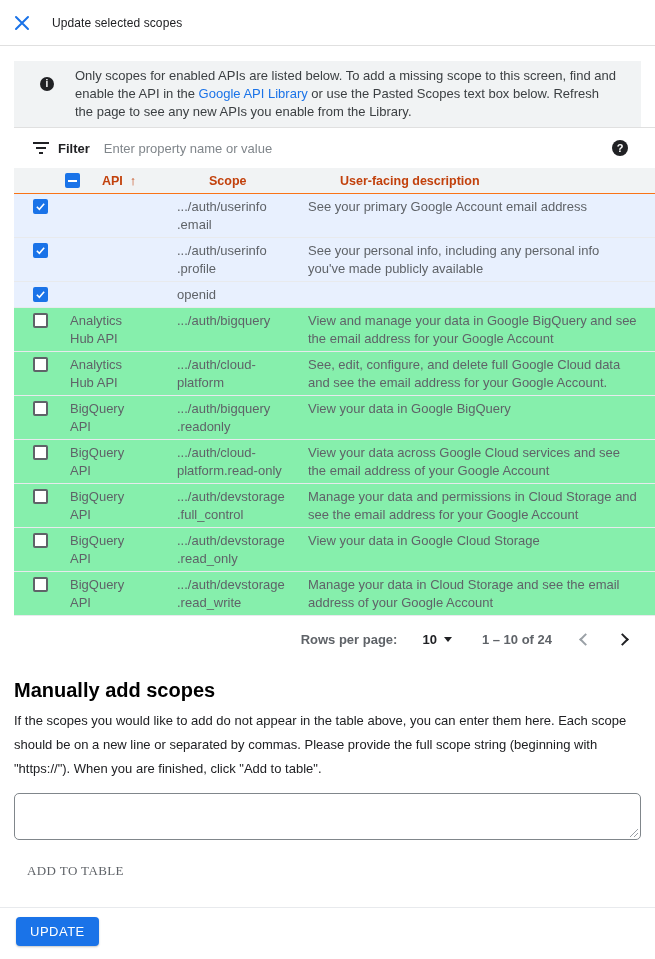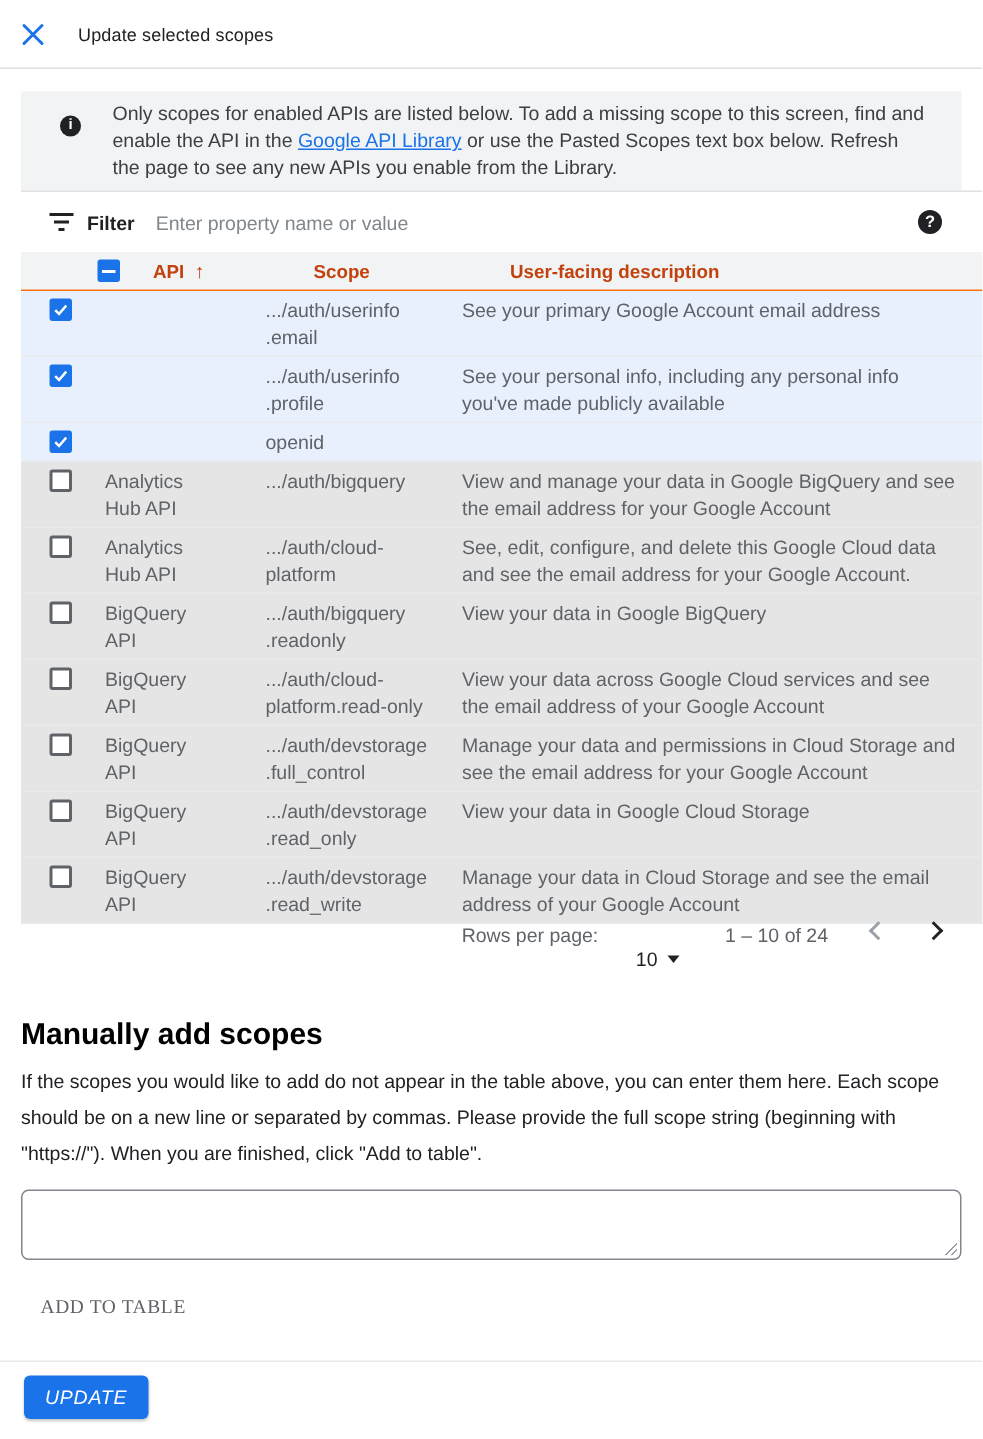--- a/index.html
+++ b/index.html
@@ -11,21 +11,21 @@
     border-bottom:1px solid #e0e0e0; background:#fff; }
   .close-x { width:16px; height:16px; margin-right:22px; cursor:pointer; display:block; }
   .dlg-title { font-size:12px; font-weight:500; letter-spacing:.1px; color:#202124; }
 
   
   .banner { margin:15px 14px 0 14px; height:66px; background:#f1f3f4; display:flex; overflow:hidden; }
   .banner-icon { width:14px; height:14px; border-radius:50%; background:#202124; color:#fff;
     font-size:10px; font-weight:bold; line-height:14px; text-align:center;
     margin:16px 0 0 26px; flex:0 0 14px; font-style:normal; }
   .banner-text { padding:6px 14px 0 21px; font-size:13px; line-height:18px; color:#3c4043; max-width:580px; }
-  .banner-link { color:#1a73e8; text-decoration:underline; cursor:pointer; }
+  .banner-link { color:#1a73e8; cursor:pointer; }
 
   
   .toolbar { margin-left:14px; border-top:1px solid #e0e0e0; height:41px;
     display:flex; align-items:center; padding:0 27px 0 19px; }
   .filter-icon { width:16px; height:12px; margin-right:9px; display:inline-block; }
   .filter-icon i { display:block; background:#202124; height:2px; margin-bottom:3px; }
   .filter-icon i:nth-child(1){width:16px;} .filter-icon i:nth-child(2){width:10px;margin-left:3px;}
   .filter-icon i:nth-child(3){width:4px;margin-left:6px;}
   .filter-label { font-size:13px; font-weight:700; margin-right:14px; color:#202124; }
   .filter-input { border:none; outline:none; flex:1; font-size:13px; color:#202124;
@@ -38,34 +38,34 @@
   .table { margin-left:14px; }
   .thead { display:flex; background:#f1f3f4; border-bottom:1px solid #f97316; height:26px;
     align-items:center; font-size:12.5px; font-weight:700; color:#c2410c;padding-left:32px; }
   .cell { flex:0 0 auto; }
   .c-check { width:56px; padding-left:19px; }
   .c-api   { width:107px; }
   .c-scope { width:131px; }
   .c-desc  { flex:1 1 auto; padding-right:18px; }
   .sort-arrow { font-weight:700; font-size:13px; margin-left:7px; }
 
-  .trow { display:flex; border-bottom:1px solid #e8eaed; background:#e5e5e5;
+  .trow { display:flex; border-bottom:1px solid #e8eaed; background:#86efac;
     font-size:13px; line-height:18px; color:#5f6368; padding:4px 0 3px 0; }
   .trow.selected { background:#e8f0fe; }
   .trow .c-check { padding-top:1px; }
 
   .checkbox { width:15px; height:15px; border:2px solid #5f6368; border-radius:2px;
     display:flex; align-items:center; justify-content:center; background:#fff; cursor:pointer; }
   .checkbox.checked, .checkbox.indet { background:#1a73e8; border-color:#1a73e8; }
   .checkbox .bar { width:9px; height:2px; background:#fff; display:block; }
   .thead .checkbox { margin-top:0; }
 
   
-  .pager { height:46px; display:flex; justify-content:flex-end;
-    padding-right:28px; font-size:13px; color:#5f6368; }
+  .pager { height:46px; display:flex; align-items:center; justify-content:flex-end;
+    padding-right:28px; font-size:13px; color:#5f6368;font-weight:bold; }
   .pager .rpp-label { margin-right:25px; }
   .rpp-select { display:flex; align-items:center; color:#202124; cursor:pointer; margin-right:30px; }
   .rpp-value { margin-right:7px; }
   .caret-down { width:0; height:0; border-left:4px solid transparent; border-right:4px solid transparent;
     border-top:5px solid #202124; display:inline-block; }
   .range { margin-right:29px; color:#5f6368; }
   .chev { width:9px; height:9px; border-top:2px solid; border-right:2px solid; display:inline-block; cursor:pointer; }
   .chev.left  { transform:rotate(-135deg); color:#9aa0a6; margin-right:28px; }
   .chev.right { transform:rotate(45deg); color:#202124; }
 
@@ -81,21 +81,21 @@
     background:repeating-linear-gradient(135deg, transparent 0 2px, #9aa0a6 2px 3px);
     clip-path:polygon(100% 0, 100% 100%, 0 100%); }
   .add-btn { margin:13px 0 0 0; height:36px; padding:0 13px; background:transparent; border:none;
     font-family:Liberation Serif, serif; font-size:13px; font-weight:500; letter-spacing:.4px;
     color:#5f6368; cursor:pointer; display:inline-flex; align-items:center; }
 
   
   .footer { margin-top:18px; border-top:1px solid #e8eaed; padding:9px 0 0 16px; }
   .update-btn { height:29px; padding:0 14px; background:#1a73e8; color:#fff; border:none;
     border-radius:4px; font-family:"Liberation Sans", sans-serif; font-size:13px; font-weight:500;
-    letter-spacing:.5px; cursor:pointer; box-shadow:0 1px 2px rgba(60,64,67,.3);font-style:italic; }
+    letter-spacing:.5px; cursor:pointer; box-shadow:0 1px 2px rgba(60,64,67,.3); }
 </style>
 </head>
 <body>
 
 <div class="dlg-header">
   <svg class="close-x" viewBox="0 0 16 16">
     <path d="M2 2 L14 14 M14 2 L2 14" stroke="#1a73e8" stroke-width="2" fill="none" stroke-linecap="round"></path>
   </svg>
   <span class="dlg-title">Update selected scopes</span>
 </div>
@@ -191,21 +191,21 @@
           <span class="checkbox"></span>
         </div>
         <div class="cell c-api">
           <div>Analytics</div>
           <div>Hub API</div>
         </div>
         <div class="cell c-scope">
           <div>.../auth/cloud-</div>
           <div>platform</div>
         </div>
-        <div class="cell c-desc">See, edit, configure, and delete this Google Cloud data and see the email address for your Google Account.</div>
+        <div class="cell c-desc">See, edit, configure, and delete full Google Cloud data and see the email address for your Google Account.</div>
       </div>
       <div class="trow">
         <div class="cell c-check">
           <span class="checkbox"></span>
         </div>
         <div class="cell c-api">
           <div>BigQuery</div>
           <div>API</div>
         </div>
         <div class="cell c-scope">

